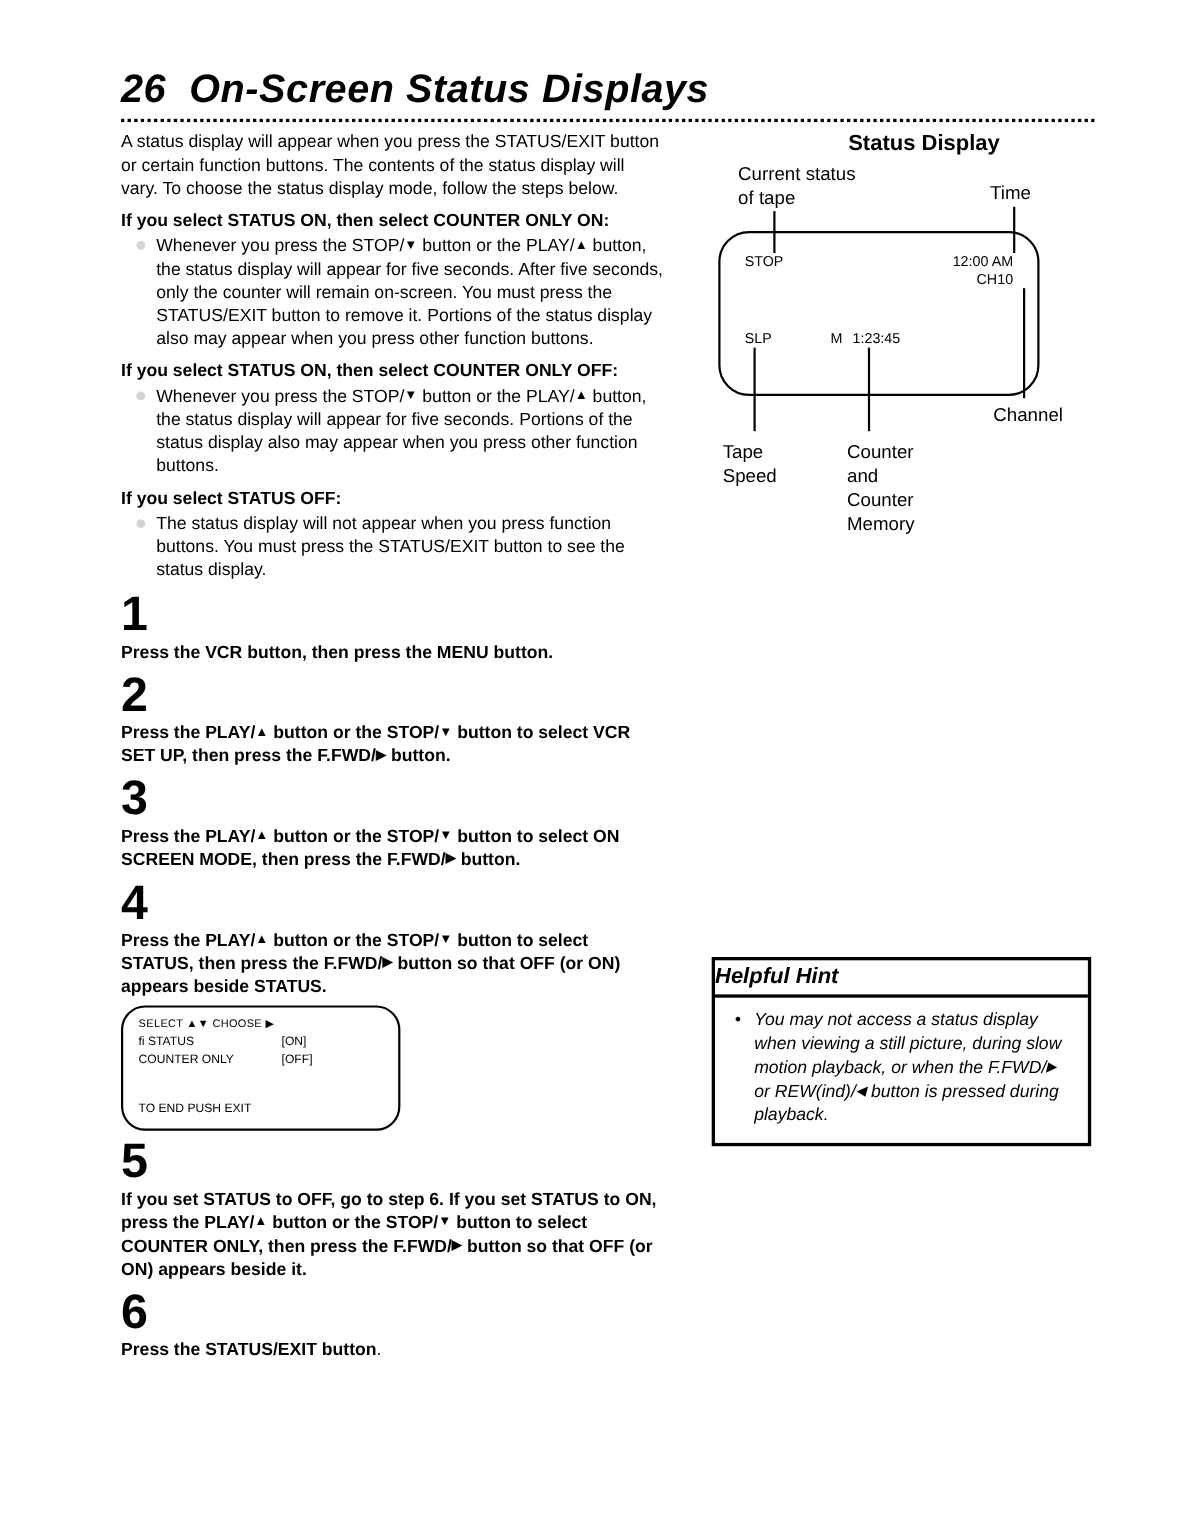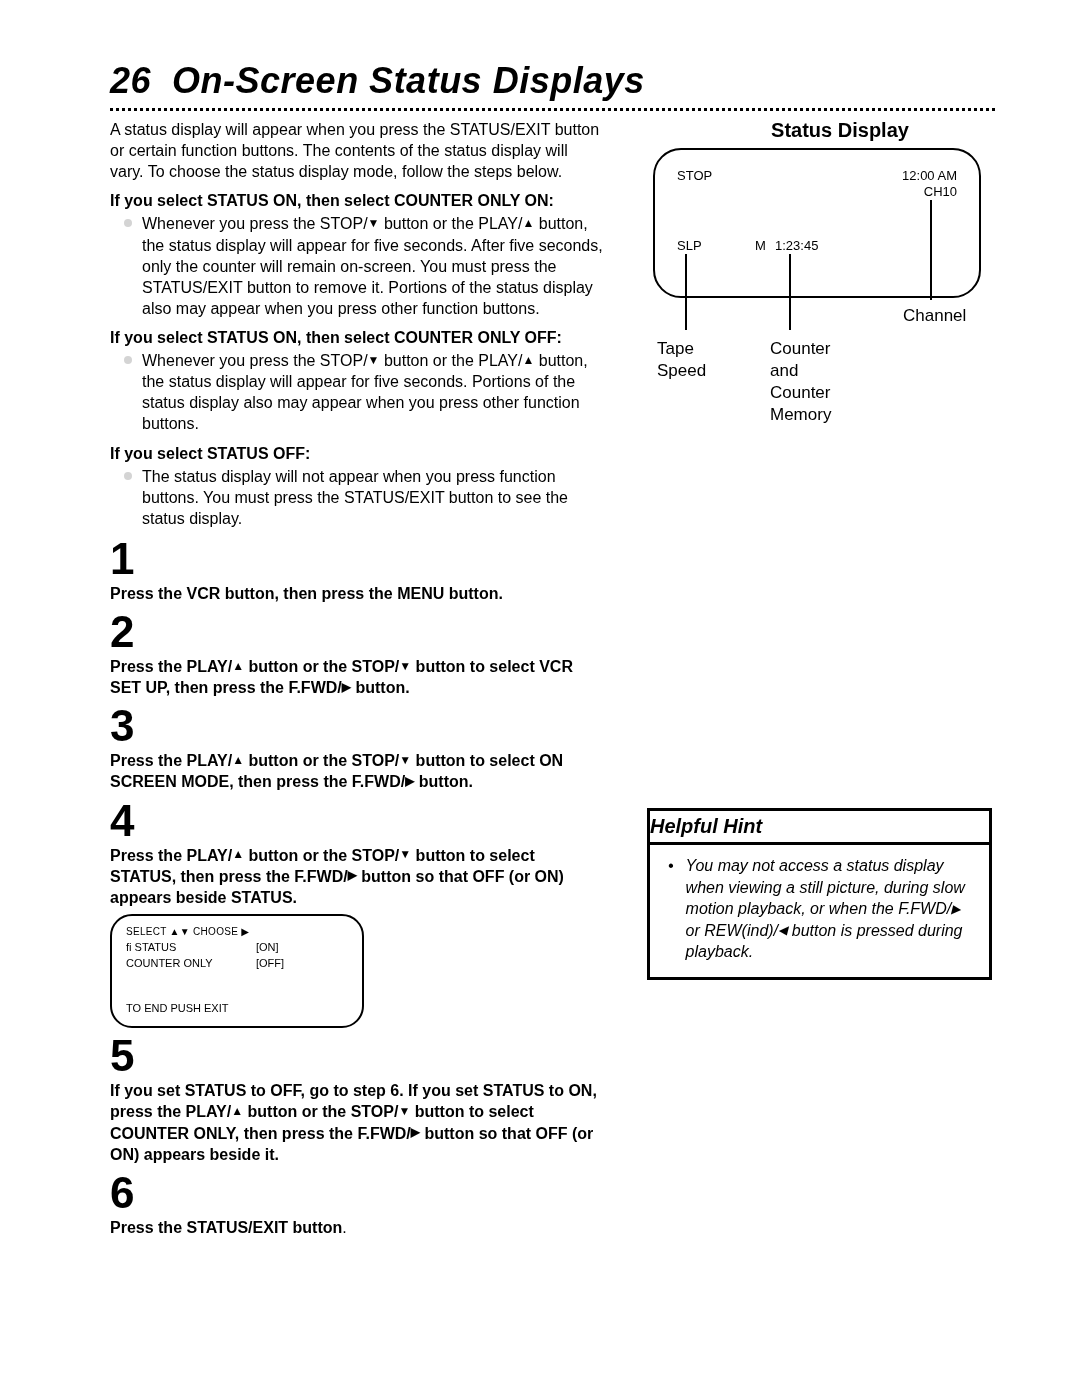--- a/index.html
+++ b/index.html
@@ -96,21 +96,21 @@
     font-size: 20px;
     margin: 0 0 6px 60px;
   }
   .sd-labels-top { position: relative; height: 58px; margin-left: 30px; }
   .sd-cur { position: absolute; left: 16px; top: 0; font-size: 17px; line-height: 1.25; }
   .sd-time { position: absolute; left: 245px; top: 18px; font-size: 17px; }
   .sd-box {
     position: relative;
     border: 2px solid #000;
     border-radius: 28px;
-    width: 328px;
+    width: 292px;
     height: 150px;
     margin-left: 28px;
     margin-top: 4px;
     font-size: 13px;
   }
   .sd-stop { position: absolute; left: 22px; top: 18px; }
   .sd-clock { position: absolute; right: 22px; top: 18px; }
   .sd-ch { position: absolute; right: 22px; top: 34px; text-align: right; }
   .sd-slp { position: absolute; left: 22px; top: 88px; }
   .sd-m   { position: absolute; left: 100px; top: 88px; }
@@ -226,20 +226,30 @@
       <div class="step-text">
         <span>Press the STATUS/EXIT button</span><span style="font-weight:normal">.</span>
       </div>
     </div>
 
     <div class="right">
       <div class="sd-title">
         <div>Status Display</div>
       </div>
 
+      <div class="sd-labels-top">
+        <div class="sd-cur">
+          <span>Current status</span><br>
+          <span>of tape</span>
+        </div>
+        <div class="sd-time">Time</div>
+
+        <div class="line vline" style="left:48px; top:44px; height:38px;"></div>
+        <div class="line vline" style="left:266px; top:40px; height:42px;"></div>
+      </div>
 
       <div class="sd-box">
         <div class="sd-stop">STOP</div>
         <div class="sd-clock">12:00 AM</div>
         <div class="sd-ch">CH10</div>
         <div class="sd-slp">SLP</div>
         <div class="sd-m">M</div>
         <div class="sd-cnt">1:23:45</div>
 
         <div class="line vline" style="left:30px; top:104px; height:76px;"></div>

